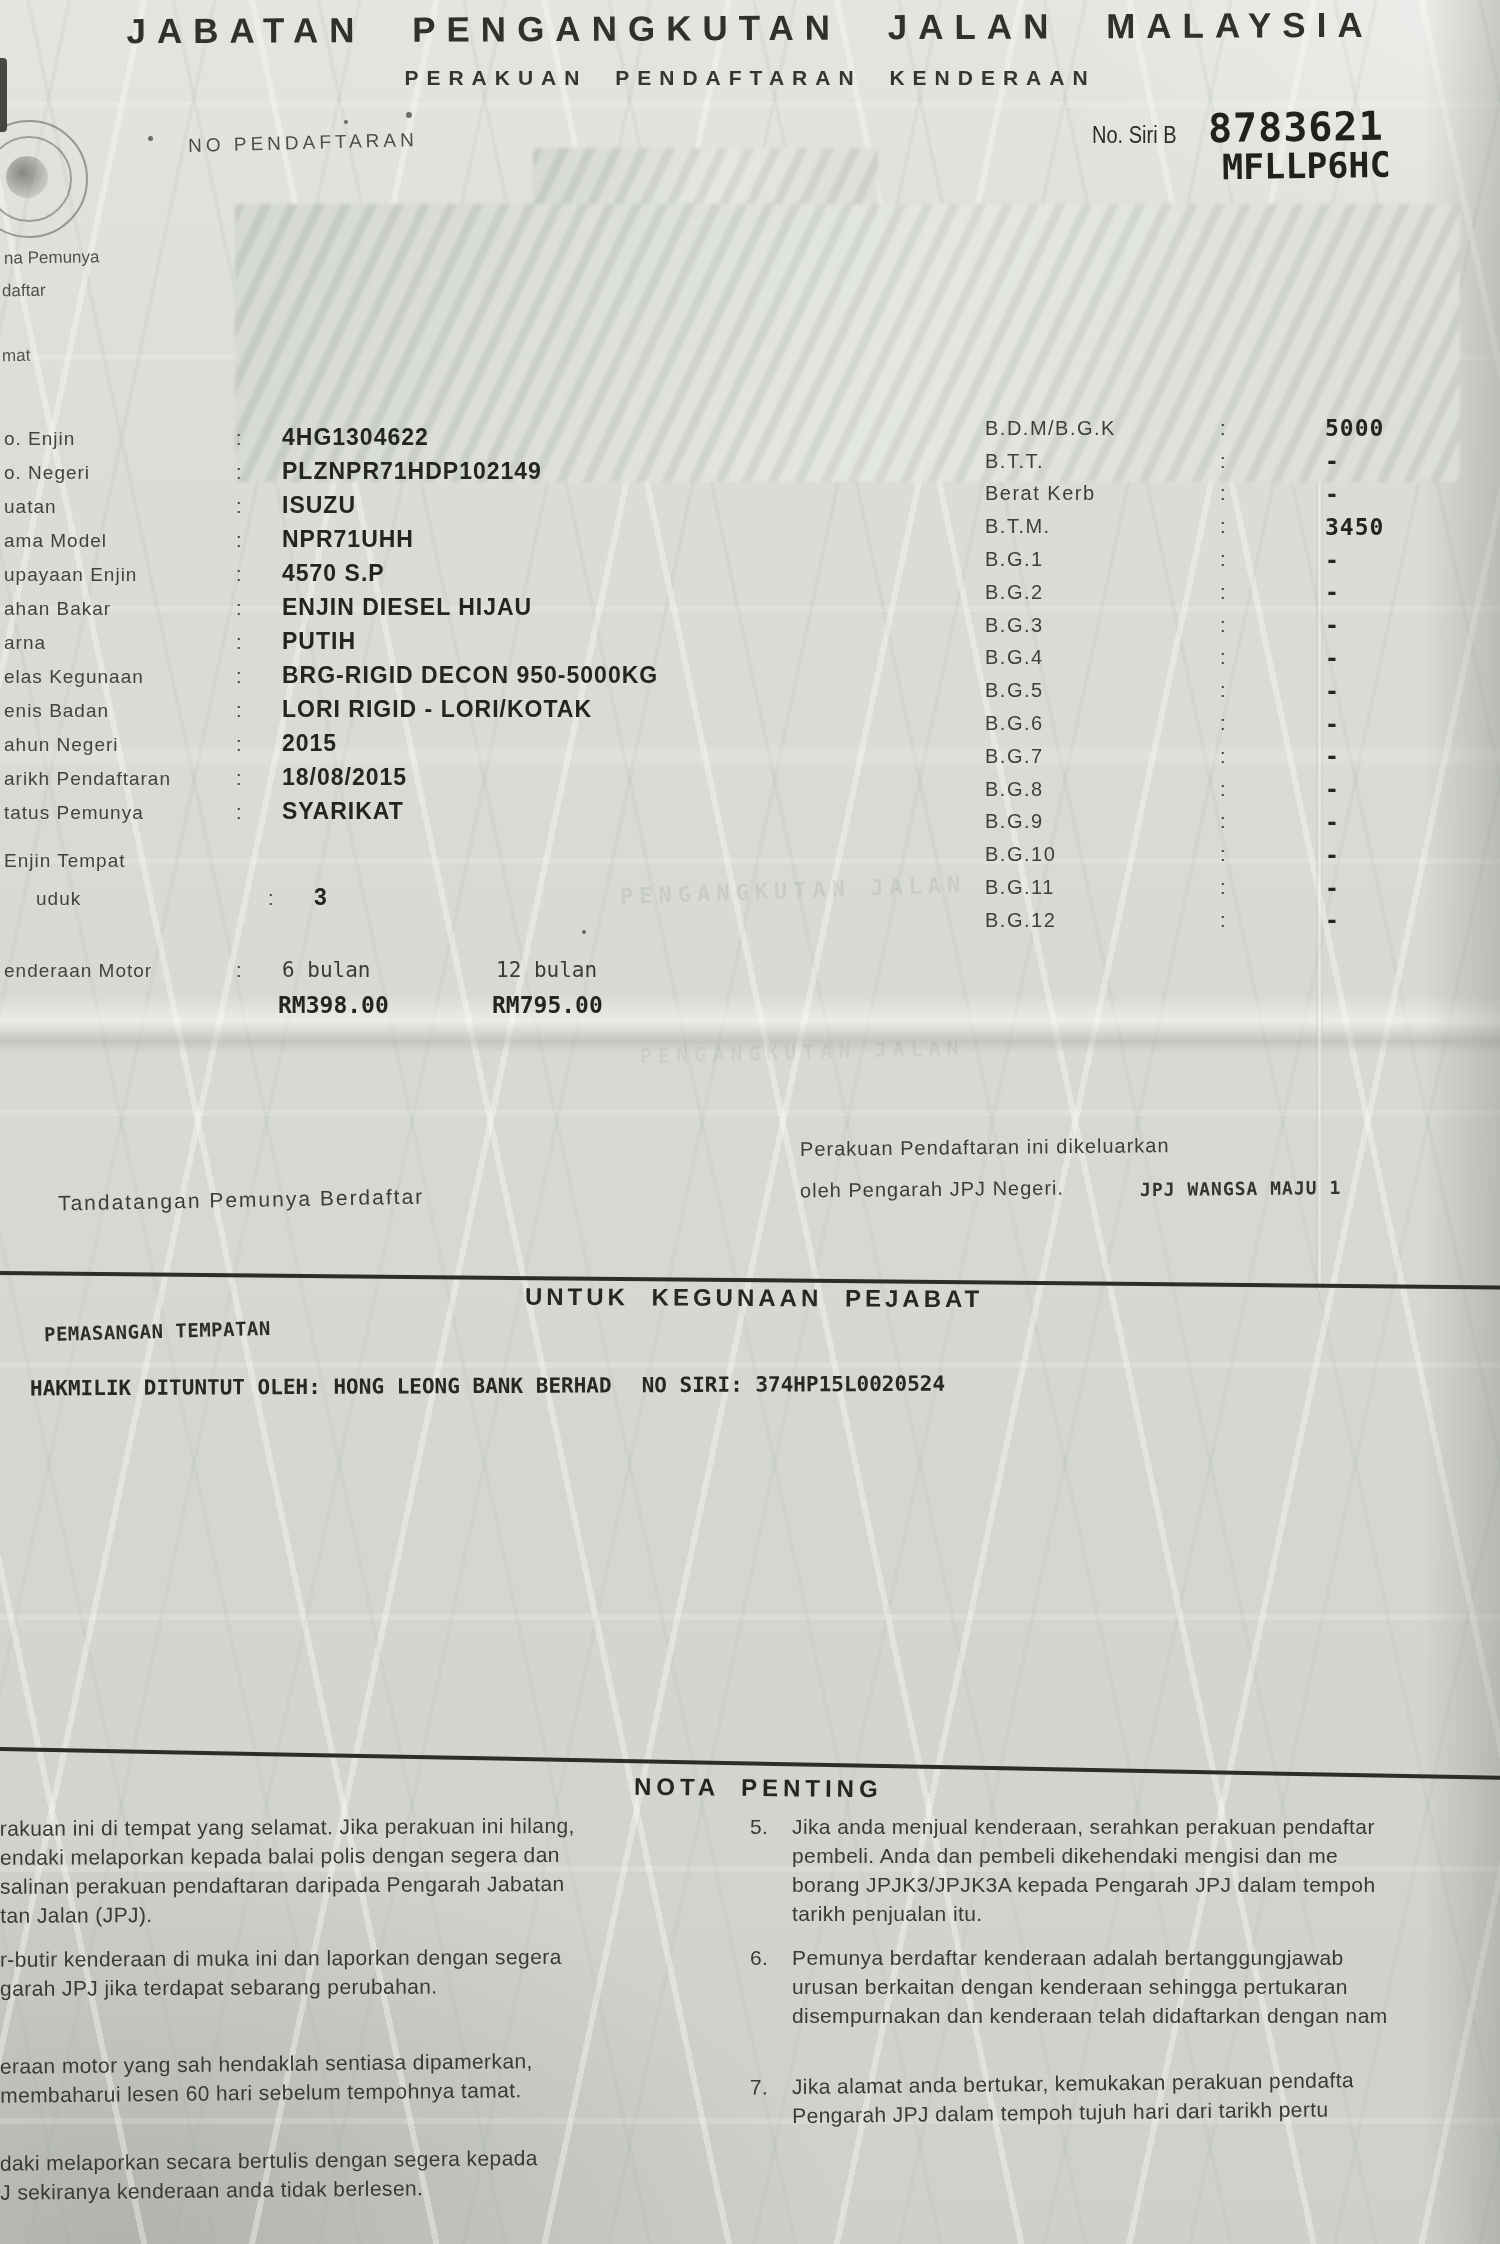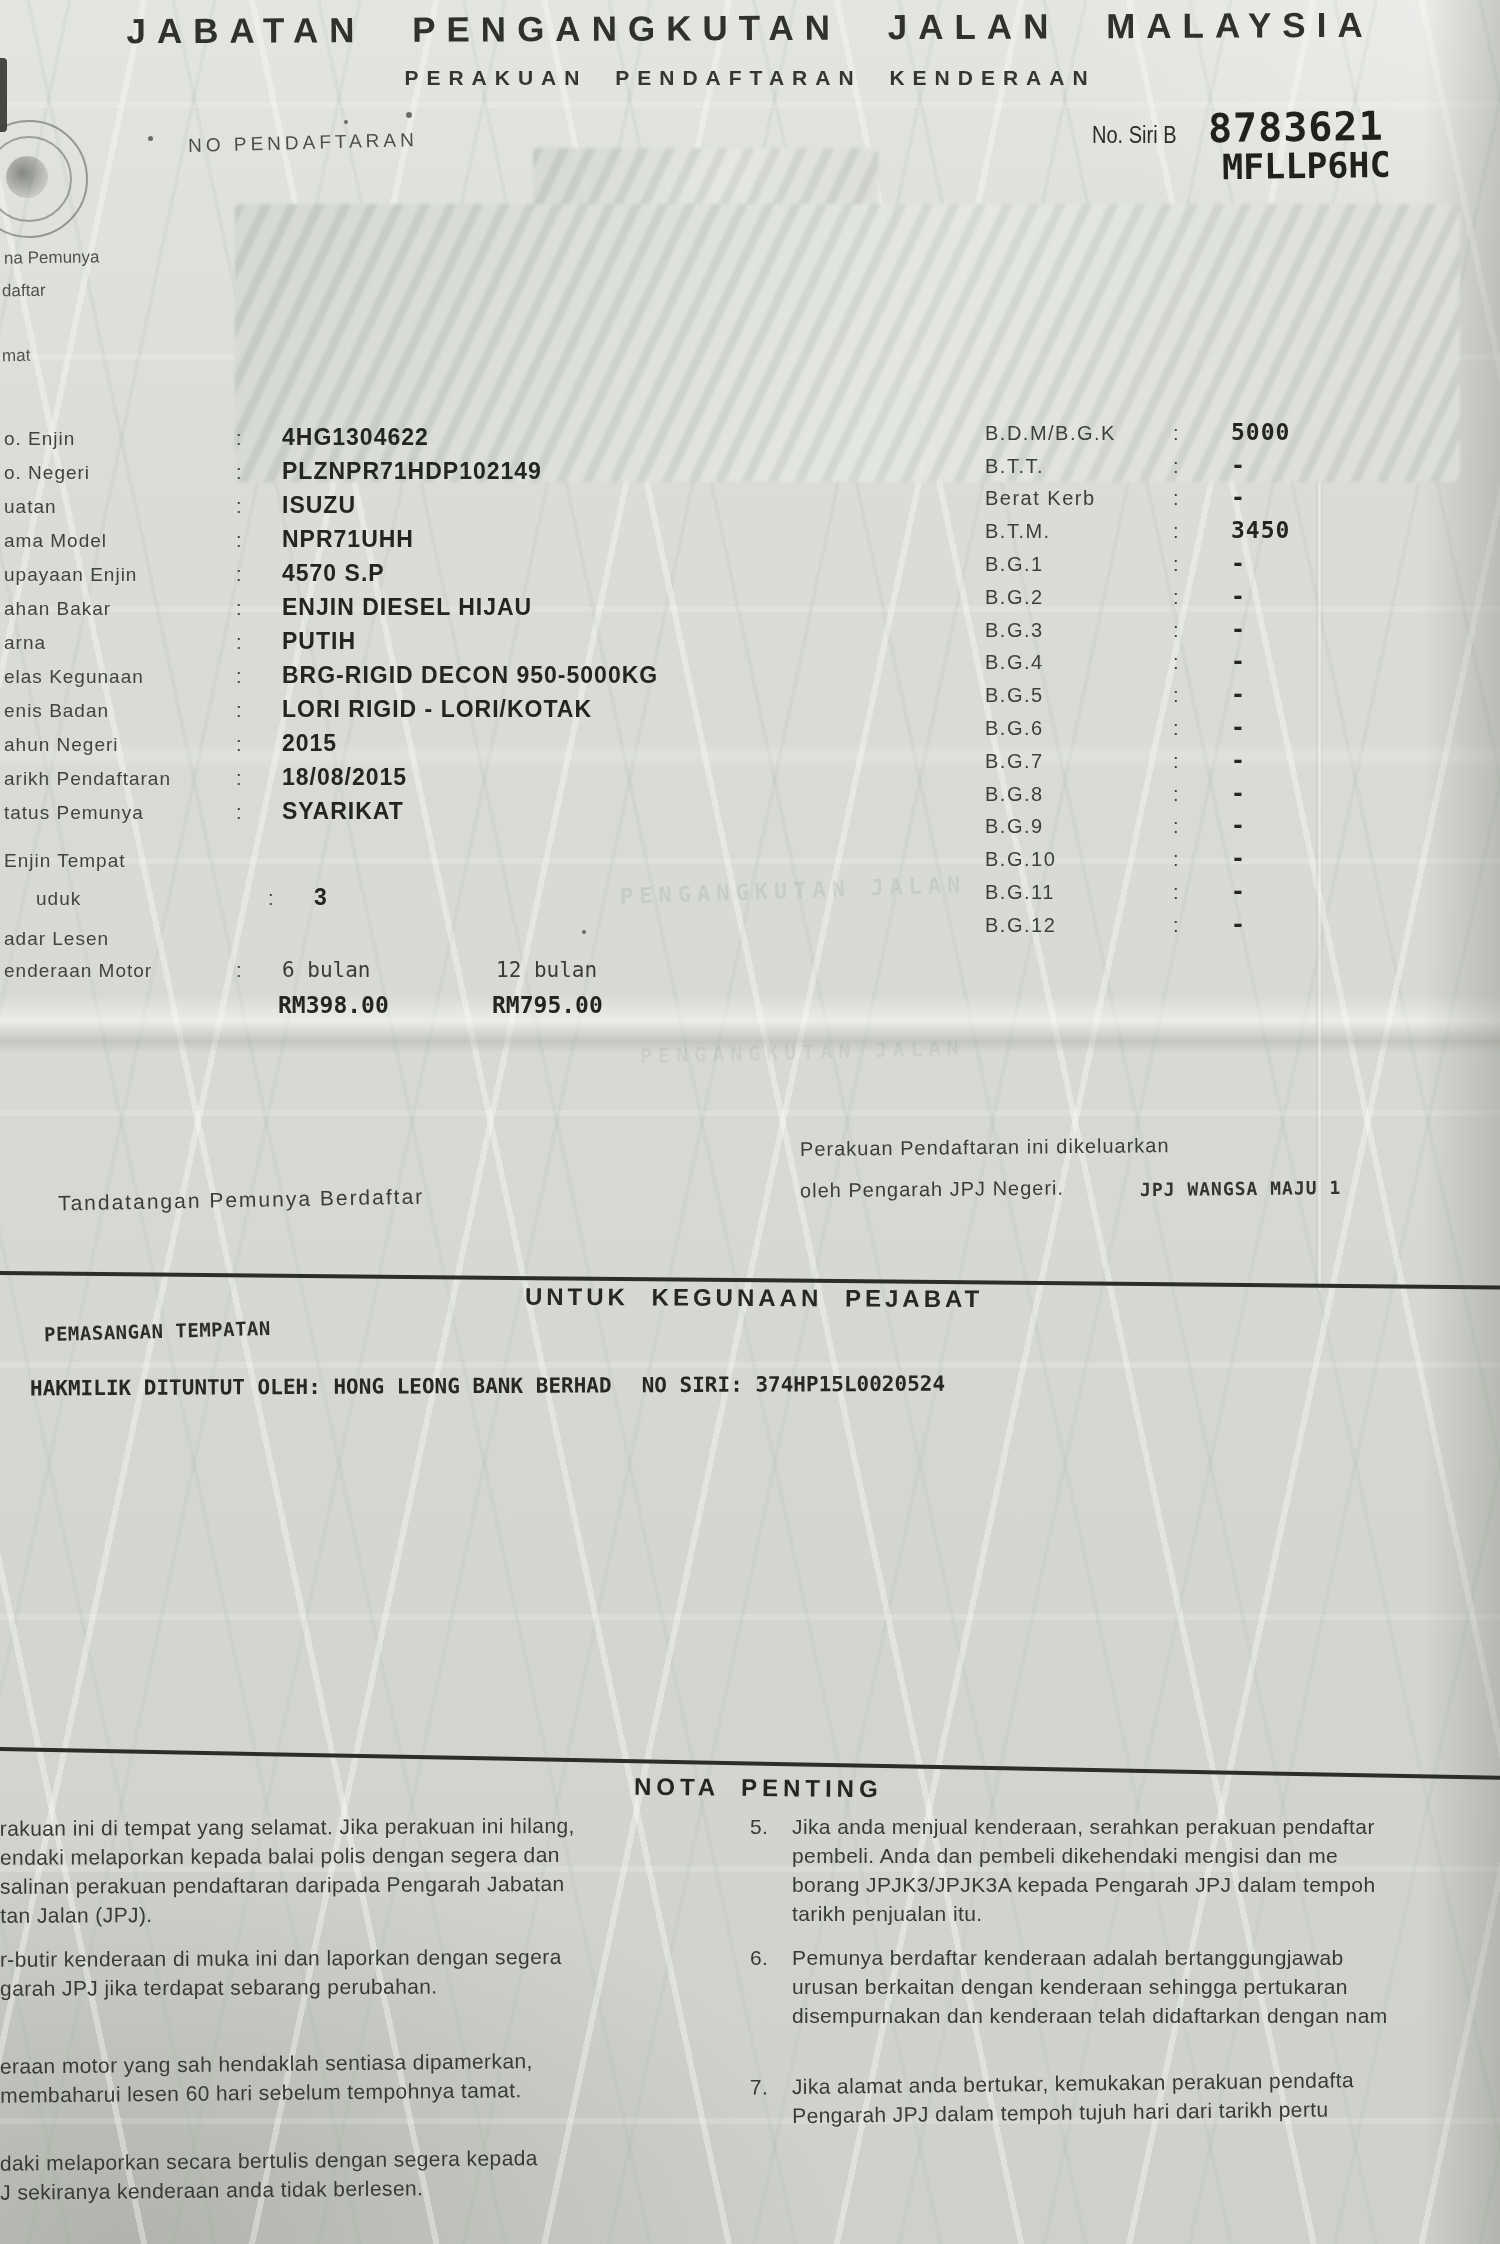--- a/index.html
+++ b/index.html
@@ -65,21 +65,21 @@
   .lrow .lab{width:232px;padding-left:4px;font-size:19px;letter-spacing:1px;color:#41443e;white-space:nowrap;}
   .lrow .sep{width:46px;font-size:20px;color:#41443e;}
   .lrow .val{font-family:Liberation Sans, sans-serif;font-size:23px;font-weight:bold;letter-spacing:1px;color:#23251f;white-space:nowrap;}
   #details-left{position:absolute;left:0;top:424px;width:980px;}
   .hand{position:absolute;left:0;width:980px;}
   .period{font-family:"DejaVu Sans Mono",monospace;font-size:21px;color:#3a3d37;width:214px;}
   .price{font-family:"DejaVu Sans Mono",monospace;font-size:23px;font-weight:bold;color:#23251f;width:214px;}
   .spacer{width:278px;}
 
   #weights-right{position:absolute;left:985px;top:412px;width:515px;}
-  .rrow{display:flex;align-items:flex-end;height:32.8px;}
+  .rrow{display:flex;align-items:center;height:32.8px;gap:47px;}
   .rrow .lab{width:188px;font-size:20px;letter-spacing:1.5px;color:#3d403a;white-space:nowrap;}
   .rrow .sep{width:58px;font-size:20px;color:#3d403a;}
   .rrow .val{font-family:"DejaVu Sans Mono",monospace;font-size:23px;font-weight:bold;letter-spacing:1px;color:#23251f;}
 
   .sig-label{position:absolute;left:58px;top:1188px;font-size:21px;letter-spacing:2px;color:#3b3e38;transform:rotate(-1.1deg);}
   .issue1{position:absolute;left:800px;top:1136px;font-size:20px;letter-spacing:1px;color:#3b3e38;transform:rotate(-.6deg);}
   .issue2{position:absolute;left:800px;top:1178px;font-size:20px;letter-spacing:1px;color:#3b3e38;transform:rotate(-.6deg);}
   .office{position:absolute;left:1140px;top:1178px;font-family:"DejaVu Sans Mono",monospace;font-size:18px;font-weight:bold;letter-spacing:1px;color:#33362f;transform:rotate(-.6deg);}
 
   .rule{position:absolute;left:-3px;width:1506px;background:#2b2d29;}
@@ -204,23 +204,20 @@
     </div>
 
   <div class="hand lrow" style="top:850px;">
     <span class="lab">Enjin Tempat</span>
   </div>
   <div class="hand lrow" style="top:884px;margin-left:32px;">
     <span class="lab">uduk</span>
     <span class="sep">:</span>
     <span class="val">3</span>
   </div>
-  <div class="hand lrow" style="top:928px;">
-    <span class="lab">adar Lesen</span>
-  </div>
   <div class="hand lrow" style="top:958px;">
     <span class="lab">enderaan Motor</span>
     <span class="sep">:</span>
     <span class="period">6 bulan</span>
     <span class="period">12 bulan</span>
   </div>
   <div class="hand lrow" style="top:992px;">
     <span class="spacer"></span>
     <span class="price">RM398.00</span>
     <span class="price">RM795.00</span>

